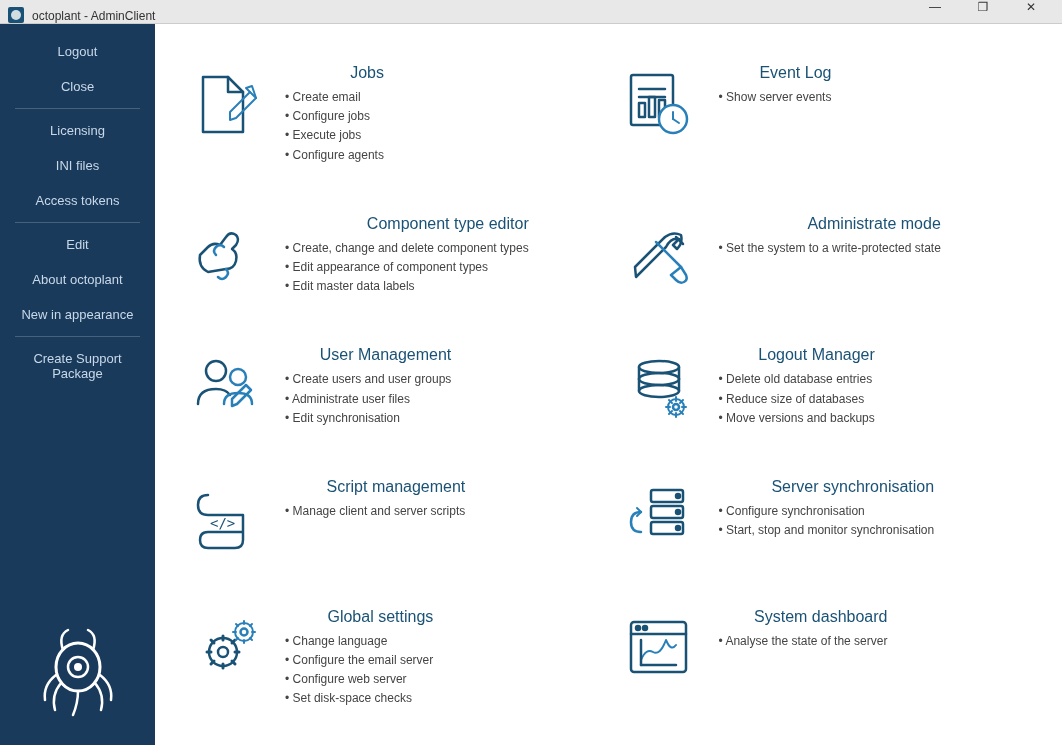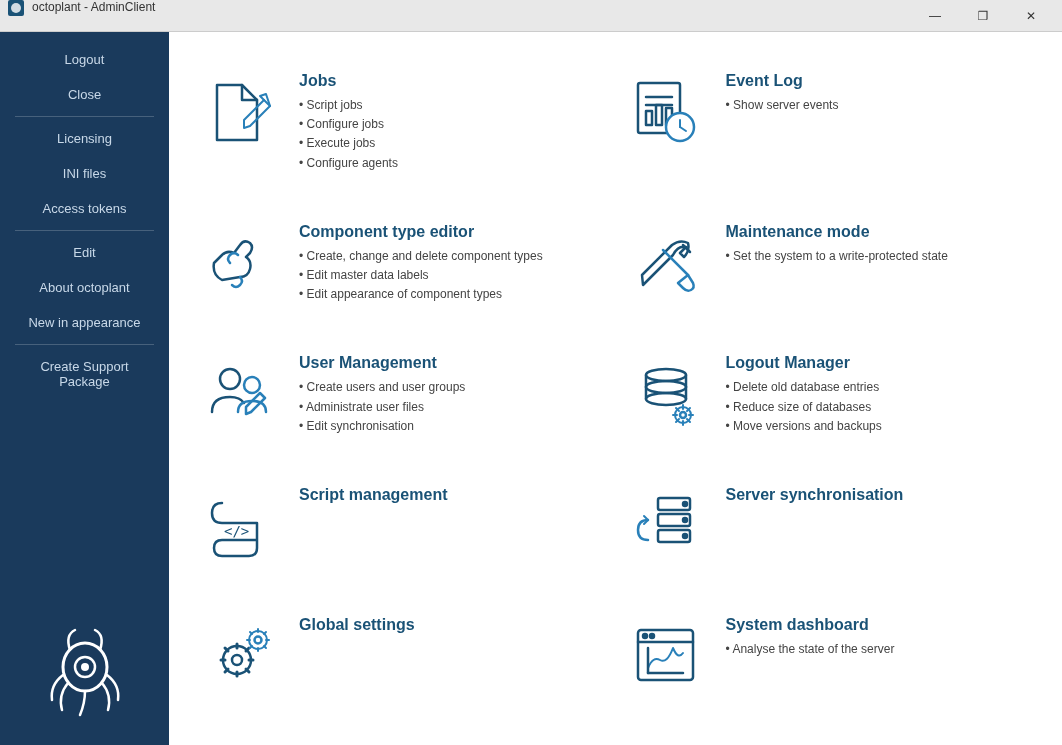--- a/index.html
+++ b/index.html
@@ -1,23 +1,23 @@
 <!DOCTYPE html>
 <html><head>
   <meta charset="utf-8">
   <style>
     * { margin: 0; padding: 0; box-sizing: border-box; }
     body { font-family: 'Segoe UI', Arial, sans-serif; background: #f0f0f0; width: 1062px; height: 745px; overflow: hidden; display: flex; flex-direction: column; }
 
     
     .titlebar {
-      height: 32px;
+      height: 24px;
       background: #e8e8e8;
       display: flex;
-      align-items: flex-start;
+      align-items: flex-end;
       padding: 0 8px;
       border-bottom: 1px solid #ccc;
       flex-shrink: 0;
     }
     .titlebar-icon {
       width: 16px; height: 16px;
       background: #1a5276;
       border-radius: 2px;
       margin-right: 8px;
       display: flex; align-items: center; justify-content: center;
@@ -43,21 +43,21 @@
 
     
     .app-body {
       display: flex;
       flex: 1;
       overflow: hidden;
     }
 
     
     .sidebar {
-      width: 169px;
+      width: 155px;
       background: #1a3a5c;
       display: flex;
       flex-direction: column;
       flex-shrink: 0;
       color: white;
     }
     .sidebar-nav {
       padding: 10px 0;
       flex: 1;
     }
@@ -107,23 +107,24 @@
       align-items: center;
       justify-content: center;
     }
     .card-icon svg {
       width: 75px;
       height: 75px;
     }
     .card-content {}
     .card-title {
       font-size: 16px;
-      font-weight: 700;
+      font-weight: 400;
       color: #1a5276;
       margin-bottom: 6px;
+      text-align: right;
     }
     .card-bullet {
       font-size: 12px;
       color: #444;
       line-height: 1.6;
     }
     .card-bullet span {
       display: block;
     }
     .card-bullet span::before {
@@ -194,21 +195,21 @@
             <path d="M15 10 L15 65 L55 65 L55 25 L40 10 Z" stroke="#1a5276" fill="none"></path>
             <path d="M40 10 L40 25 L55 25" stroke="#1a5276" fill="none"></path>
 
             <path d="M42 45 L62 25 L68 31 L48 51 L42 53 Z" fill="none" stroke="#2980b9" stroke-width="2"></path>
             <path d="M62 25 L58 21 L64 19 L68 31" fill="none" stroke="#2980b9" stroke-width="2"></path>
           </svg>
         </div>
         <div class="card-content">
           <div class="card-title">Jobs</div>
           <div class="card-bullet">
-            <span>Script jobs</span>
+            <span>Create email</span>
             <span>Configure jobs</span>
             <span>Execute jobs</span>
             <span>Configure agents</span>
           </div>
         </div>
       </div>
 
       <div class="card">
         <div class="card-icon">
           <svg viewBox="0 0 75 75" fill="none" stroke="#1a5276" stroke-width="2.5" stroke-linecap="round" stroke-linejoin="round">
@@ -239,38 +240,38 @@
 
             <path d="M20 55 Q10 50 12 38 L20 30 Q25 25 32 28 L38 20 Q42 14 48 18 Q52 22 48 28 L44 32 Q50 36 48 44 Q46 52 38 52 Z" stroke="#1a5276" fill="none"></path>
             <path d="M28 38 Q24 34 28 30 Q32 26 36 30" stroke="#2980b9" fill="none"></path>
             <path d="M38 52 Q42 56 38 60 Q34 64 30 60" stroke="#2980b9" fill="none"></path>
           </svg>
         </div>
         <div class="card-content">
           <div class="card-title">Component type editor</div>
           <div class="card-bullet">
             <span>Create, change and delete component types</span>
+            <span>Edit appearance of component types</span>
             <span>Edit master data labels</span>
-            <span>Edit appearance of component types</span>
           </div>
         </div>
       </div>
 
       <div class="card">
         <div class="card-icon">
           <svg viewBox="0 0 75 75" fill="none" stroke="#1a5276" stroke-width="2.5" stroke-linecap="round" stroke-linejoin="round">
 
             <path d="M15 60 L45 30 Q50 20 58 22 L52 28 L56 32 Q62 26 60 18 Q52 14 44 20 L14 50 Z" stroke="#1a5276" fill="none"></path>
             <line x1="55" y1="20" x2="62" y2="27" stroke="#1a5276"></line>
             <path d="M60 50 L35 25" stroke="#2980b9" stroke-width="2.5"></path>
             <path d="M60 50 L65 58 Q67 63 63 65 Q59 67 55 63 L50 58 Z" stroke="#2980b9" fill="none"></path>
           </svg>
         </div>
         <div class="card-content">
-          <div class="card-title">Maintenance mode</div>
+          <div class="card-title">Administrate mode</div>
           <div class="card-bullet">
             <span>Set the system to a write-protected state</span>
           </div>
         </div>
       </div>
 
       <div class="card">
         <div class="card-icon">
           <svg viewBox="0 0 75 75" fill="none" stroke="#1a5276" stroke-width="2.5" stroke-linecap="round" stroke-linejoin="round">
 
@@ -329,40 +330,47 @@
       <div class="card">
         <div class="card-icon">
           <svg viewBox="0 0 75 75" fill="none" stroke="#1a5276" stroke-width="2.5" stroke-linecap="round" stroke-linejoin="round">
 
             <path d="M20 15 Q10 15 10 25 Q10 35 20 35 L55 35 L55 60 Q55 68 47 68 L20 68 Q12 68 12 60 Q12 52 20 52 L55 52" stroke="#1a5276" fill="none"></path>
             <text x="22" y="48" font-size="14" fill="#1a5276" stroke="none" font-family="monospace">&lt;/&gt;</text>
           </svg>
         </div>
         <div class="card-content">
           <div class="card-title">Script management</div>
+          <div class="card-bullet">
+            <span>Manage client and server scripts</span>
+          </div>
         </div>
       </div>
 
       <div class="card">
         <div class="card-icon">
           <svg viewBox="0 0 75 75" fill="none" stroke="#1a5276" stroke-width="2.5" stroke-linecap="round" stroke-linejoin="round">
 
             <rect x="30" y="10" width="32" height="12" rx="2" stroke="#1a5276" fill="none"></rect>
             <rect x="30" y="26" width="32" height="12" rx="2" stroke="#1a5276" fill="none"></rect>
             <rect x="30" y="42" width="32" height="12" rx="2" stroke="#1a5276" fill="none"></rect>
             <circle cx="57" cy="16" r="2" fill="#1a5276"></circle>
             <circle cx="57" cy="32" r="2" fill="#1a5276"></circle>
             <circle cx="57" cy="48" r="2" fill="#1a5276"></circle>
 
             <path d="M20 32 Q10 32 10 42 Q10 52 20 52" stroke="#2980b9" fill="none" stroke-width="2.5"></path>
             <path d="M16 28 L20 32 L16 36" stroke="#2980b9" fill="none" stroke-width="2"></path>
           </svg>
         </div>
         <div class="card-content">
           <div class="card-title">Server synchronisation</div>
+          <div class="card-bullet">
+            <span>Configure synchronisation</span>
+            <span>Start, stop and monitor synchronisation</span>
+          </div>
         </div>
       </div>
 
       <div class="card">
         <div class="card-icon">
           <svg viewBox="0 0 75 75" fill="none" stroke="#1a5276" stroke-width="2.5" stroke-linecap="round" stroke-linejoin="round">
 
             <circle cx="35" cy="42" r="14" stroke="#1a5276" fill="none"></circle>
             <circle cx="35" cy="42" r="5" stroke="#1a5276" fill="none"></circle>
             <line x1="35" y1="26" x2="35" y2="30" stroke="#1a5276" stroke-width="3"></line>
@@ -381,20 +389,26 @@
             <line x1="45" y1="22" x2="48" y2="22" stroke="#2980b9" stroke-width="2"></line>
             <line x1="64" y1="22" x2="67" y2="22" stroke="#2980b9" stroke-width="2"></line>
             <line x1="48" y1="14" x2="50" y2="16" stroke="#2980b9" stroke-width="2"></line>
             <line x1="62" y1="28" x2="64" y2="30" stroke="#2980b9" stroke-width="2"></line>
             <line x1="64" y1="14" x2="62" y2="16" stroke="#2980b9" stroke-width="2"></line>
             <line x1="50" y1="28" x2="48" y2="30" stroke="#2980b9" stroke-width="2"></line>
           </svg>
         </div>
         <div class="card-content">
           <div class="card-title">Global settings</div>
+          <div class="card-bullet">
+            <span>Change language</span>
+            <span>Configure the email server</span>
+            <span>Configure web server</span>
+            <span>Set disk-space checks</span>
+          </div>
         </div>
       </div>
 
       <div class="card">
         <div class="card-icon">
           <svg viewBox="0 0 75 75" fill="none" stroke="#1a5276" stroke-width="2.5" stroke-linecap="round" stroke-linejoin="round">
 
             <rect x="10" y="12" width="55" height="50" rx="3" stroke="#1a5276" fill="none"></rect>
             <line x1="10" y1="24" x2="65" y2="24" stroke="#1a5276"></line>
             <circle cx="17" cy="18" r="2" fill="#1a5276"></circle>

